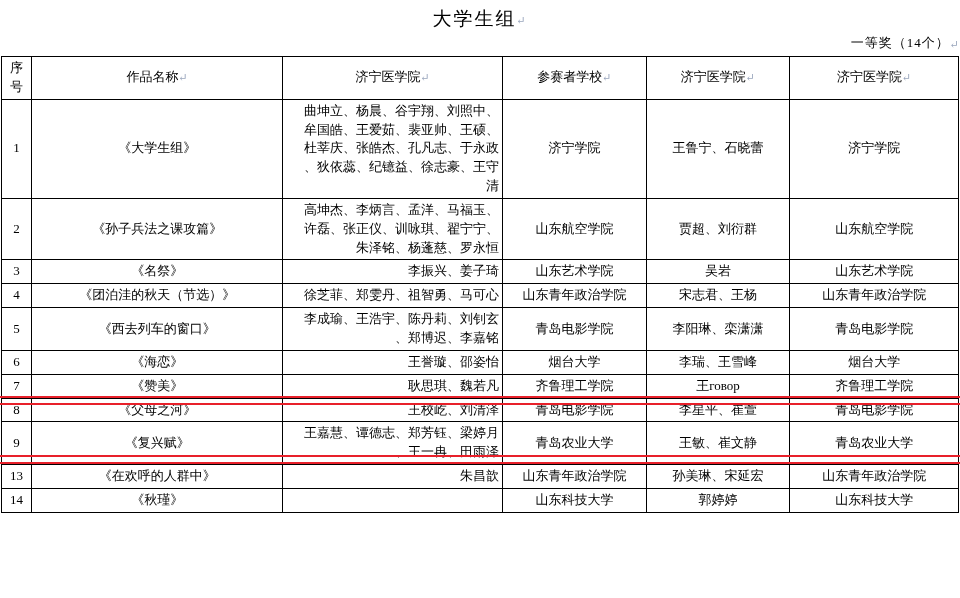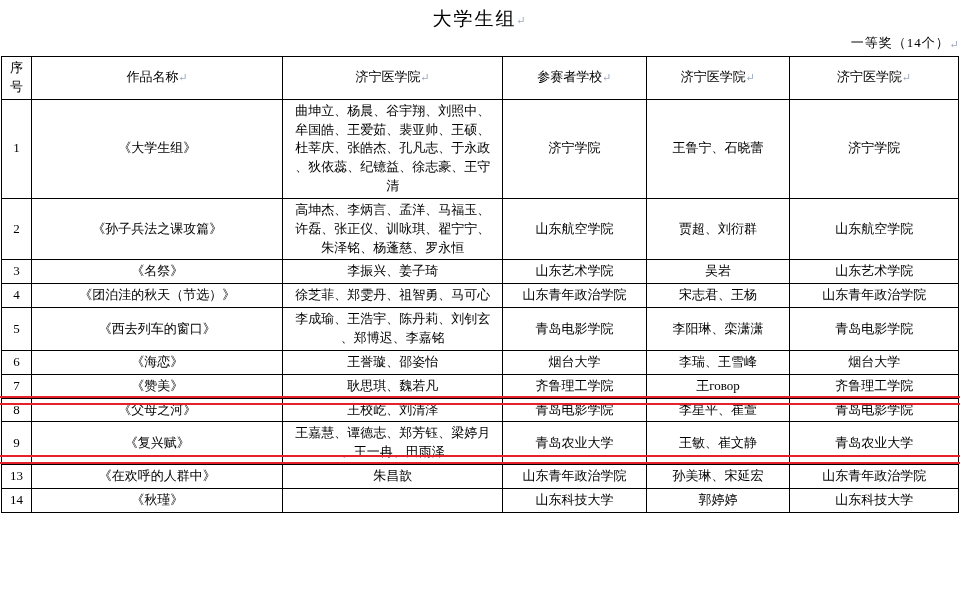--- a/index.html
+++ b/index.html
@@ -58,21 +58,21 @@
   }
   col.c-no { width: 30px; }
   col.c-title { width: 250px; }
   col.c-authors { width: 219px; }
   col.c-school { width: 143px; }
   col.c-teacher { width: 143px; }
   col.c-unit { width: 168px; }
 
   td.col-no { font-size: 12px; }
   td.col-authors { text-align: center; }
-  .cell-line { display: block; }
+  .cell-line { display: block; text-align: right; }
   
   .rev-line {
     position: absolute;
     left: 0;
     width: 960px;
     height: 0;
     border-top: 2px solid #e8202a;
     pointer-events: none;
   }
   .rev-line-1 { top: 396px; }

